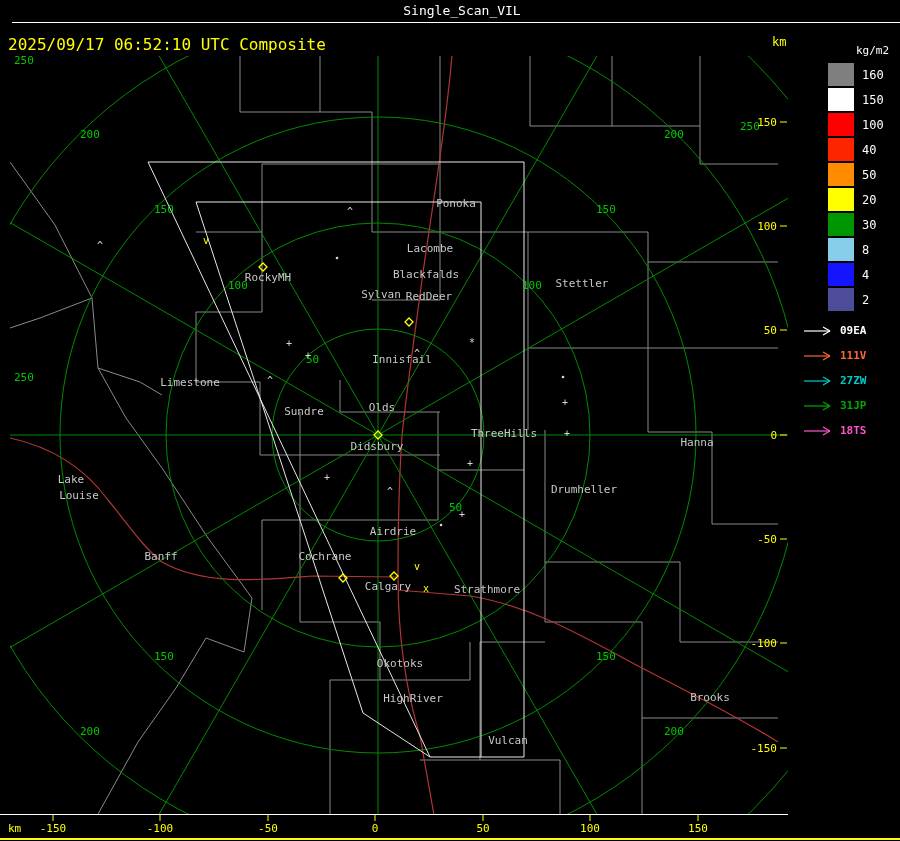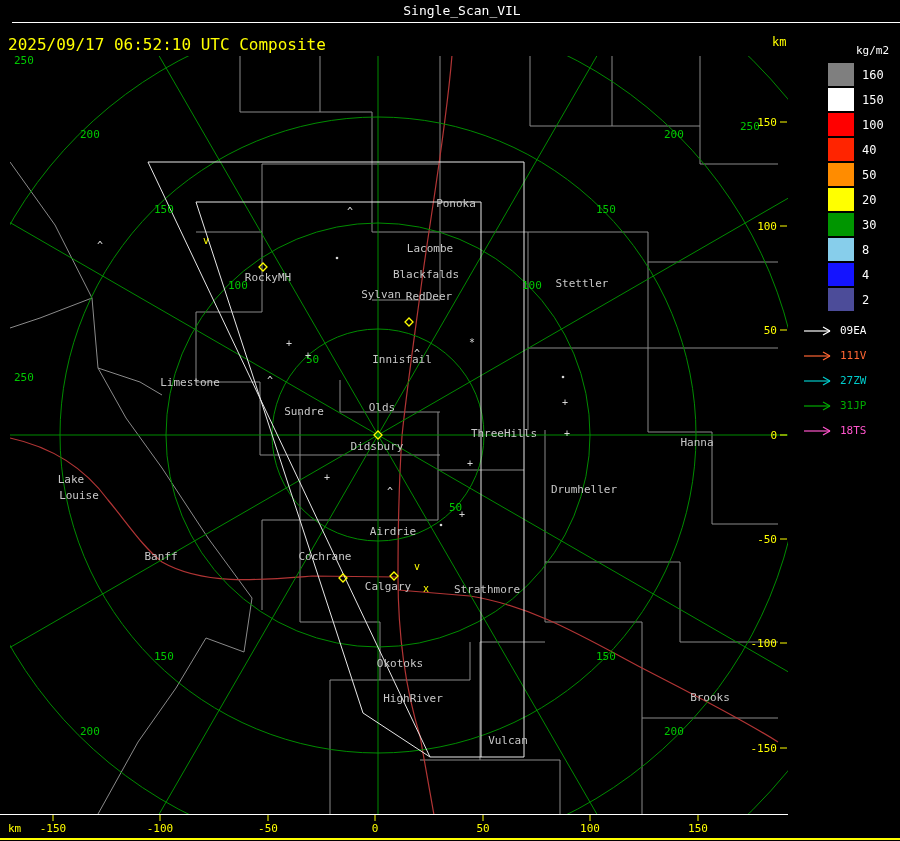--- a/index.html
+++ b/index.html
@@ -9,21 +9,21 @@
     border-bottom:1px solid #ffffff;color:#ffffff;font-size:13px;line-height:21px;text-align:center;}
   .hdr-ts{position:absolute;top:35px;left:8px;color:#ffff00;font-size:16px;white-space:pre;}
   .hdr-km{position:absolute;top:35px;left:772px;color:#ffff00;font-size:12px;}
   #map{position:absolute;top:0;left:0;}
   svg text{font-family:"DejaVu Sans Mono",monospace;}
   .cbar{position:absolute;left:828px;top:44px;width:104px;}
   .cbar-title{color:#ffffff;font-size:11px;margin-left:28px;margin-bottom:5px;}
   .cb-row{display:flex;align-items:center;height:25px;}
   .cb-sw{width:26px;height:23px;margin-right:8px;flex:0 0 26px;}
   .cb-lab{color:#ffffff;font-size:12px;}
-  .legend{position:absolute;left:802px;top:318px;width:98px;}
+  .legend{position:absolute;left:802px;top:318px;width:98px;font-weight:bold;}
   .lg-row{display:flex;align-items:center;height:25px;}
   .lg-lab{font-size:11px;margin-left:4px;}
   .bottom-border{position:absolute;left:0;top:838px;width:900px;height:2px;background:#ffff00;}
 </style>
 </head>
 <body>
 
 <div class="titlebar">
   <span>Single_Scan_VIL</span>
 </div>

